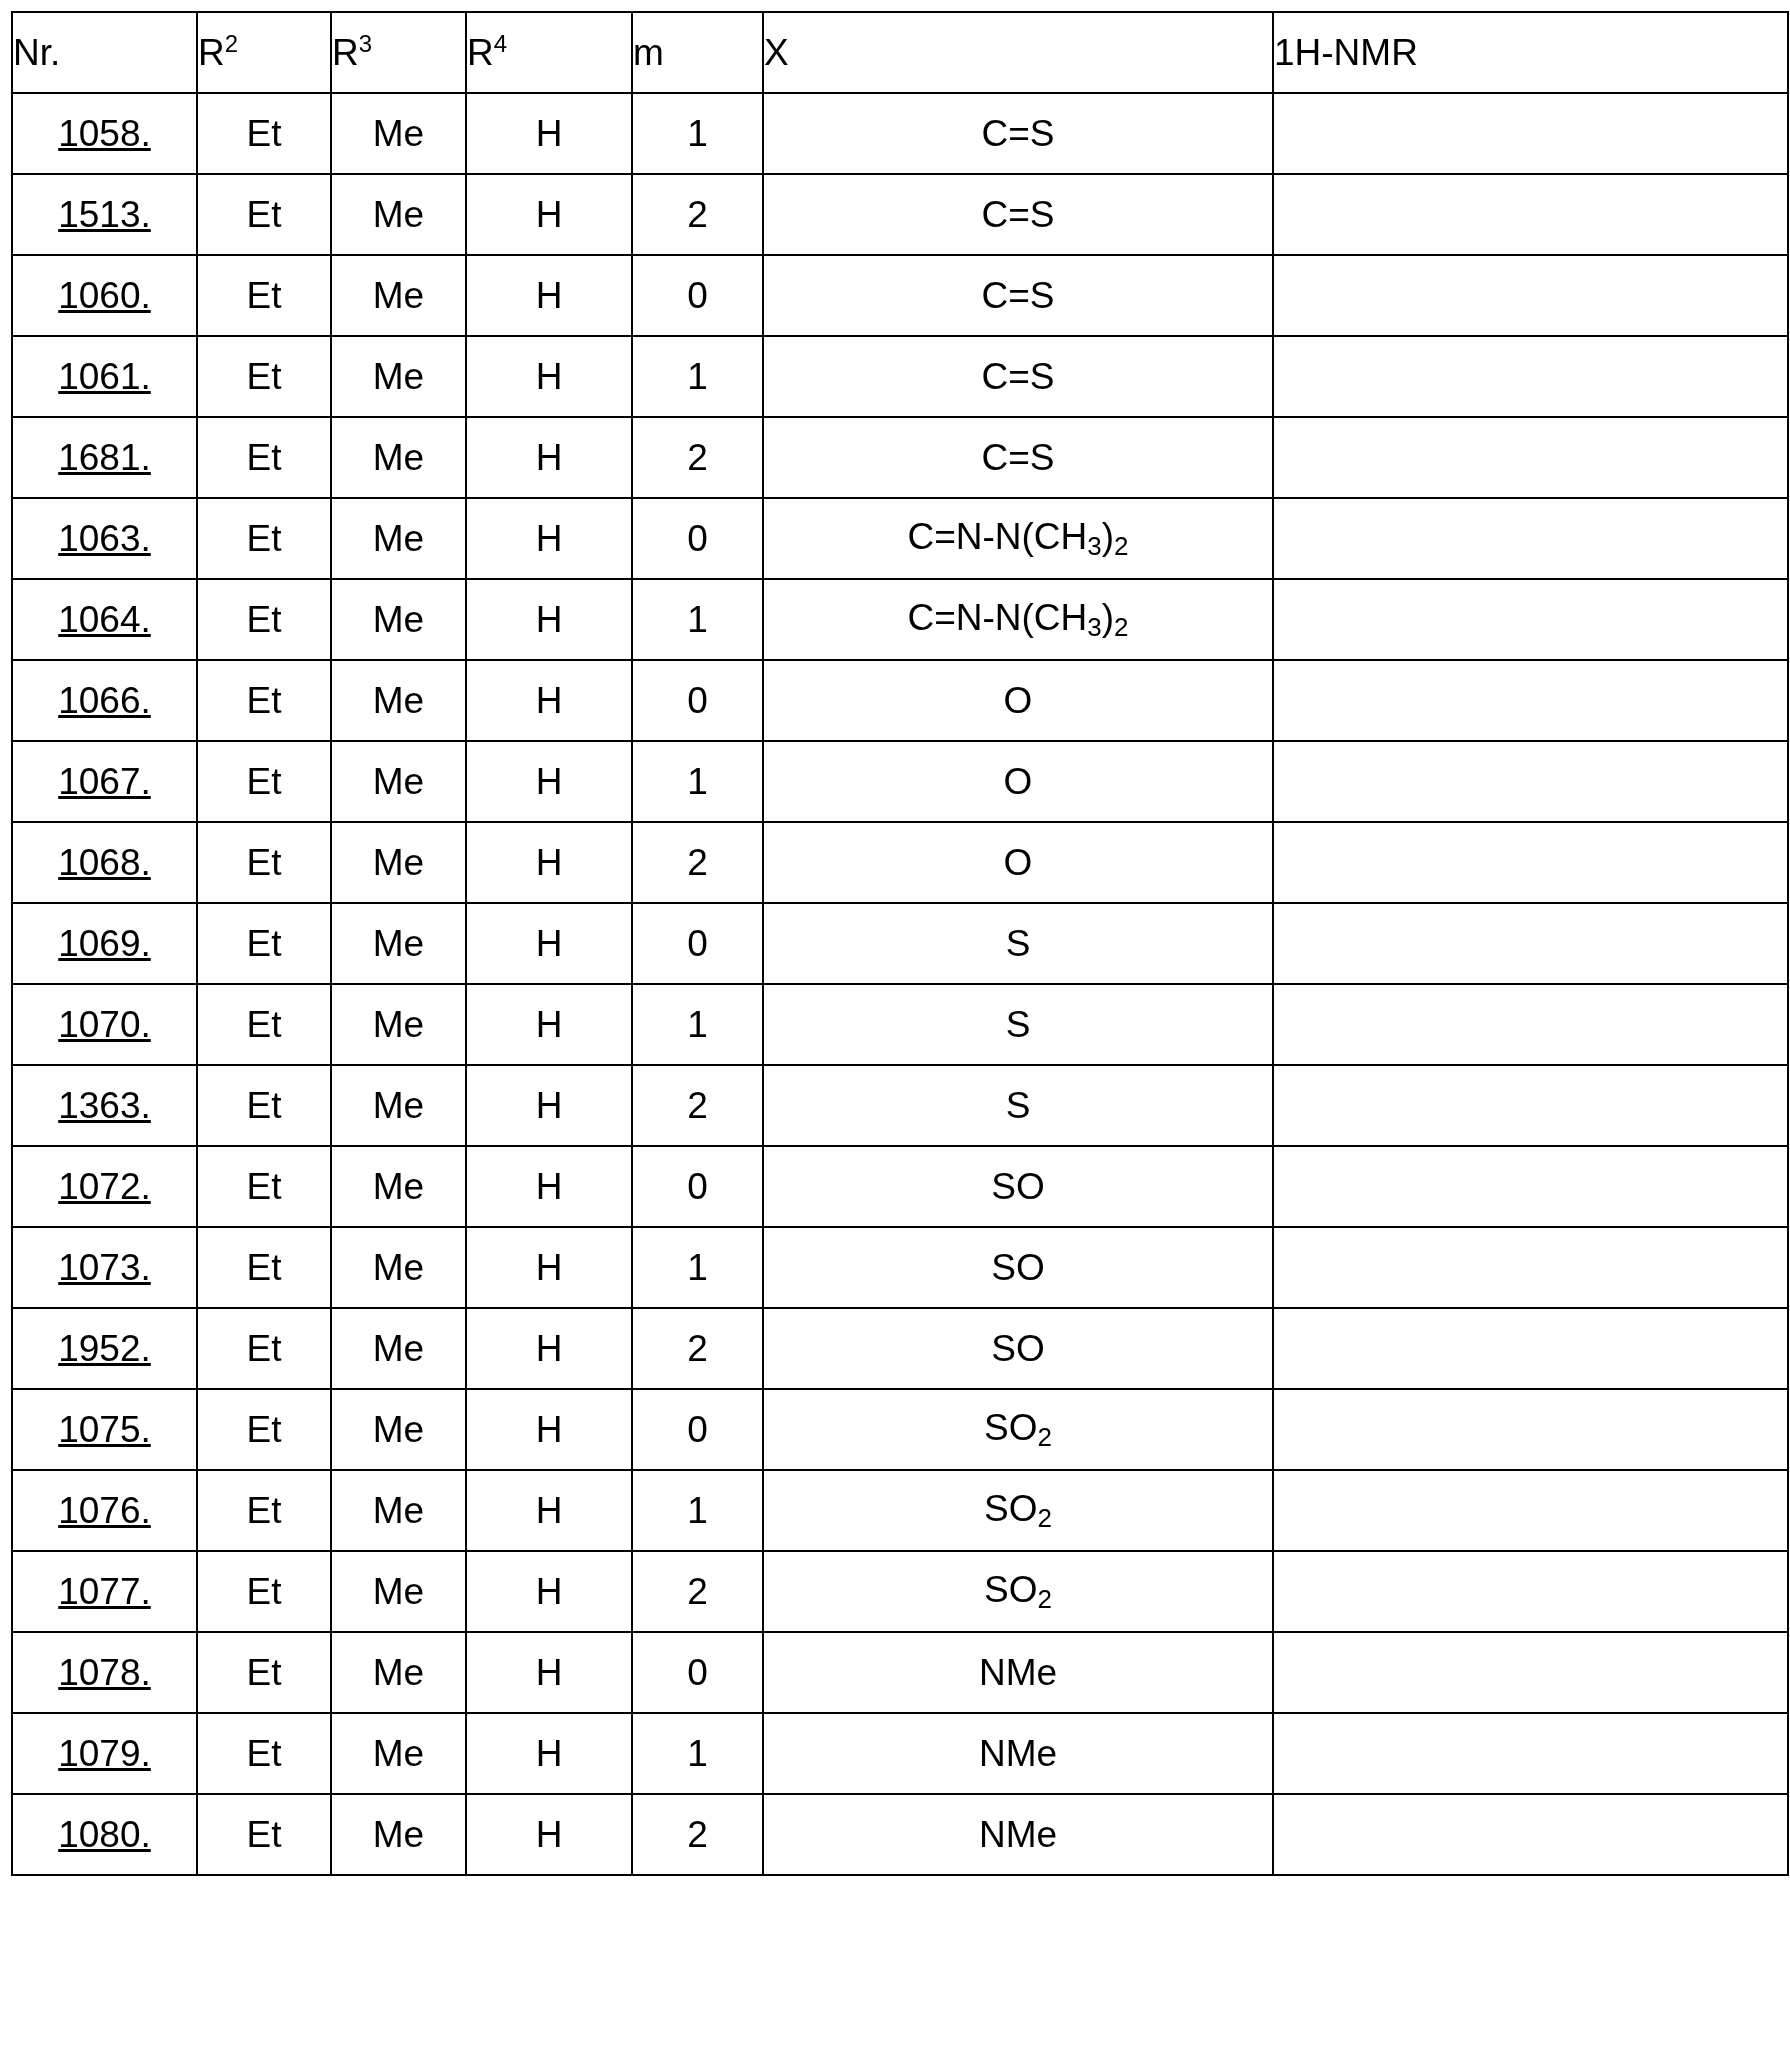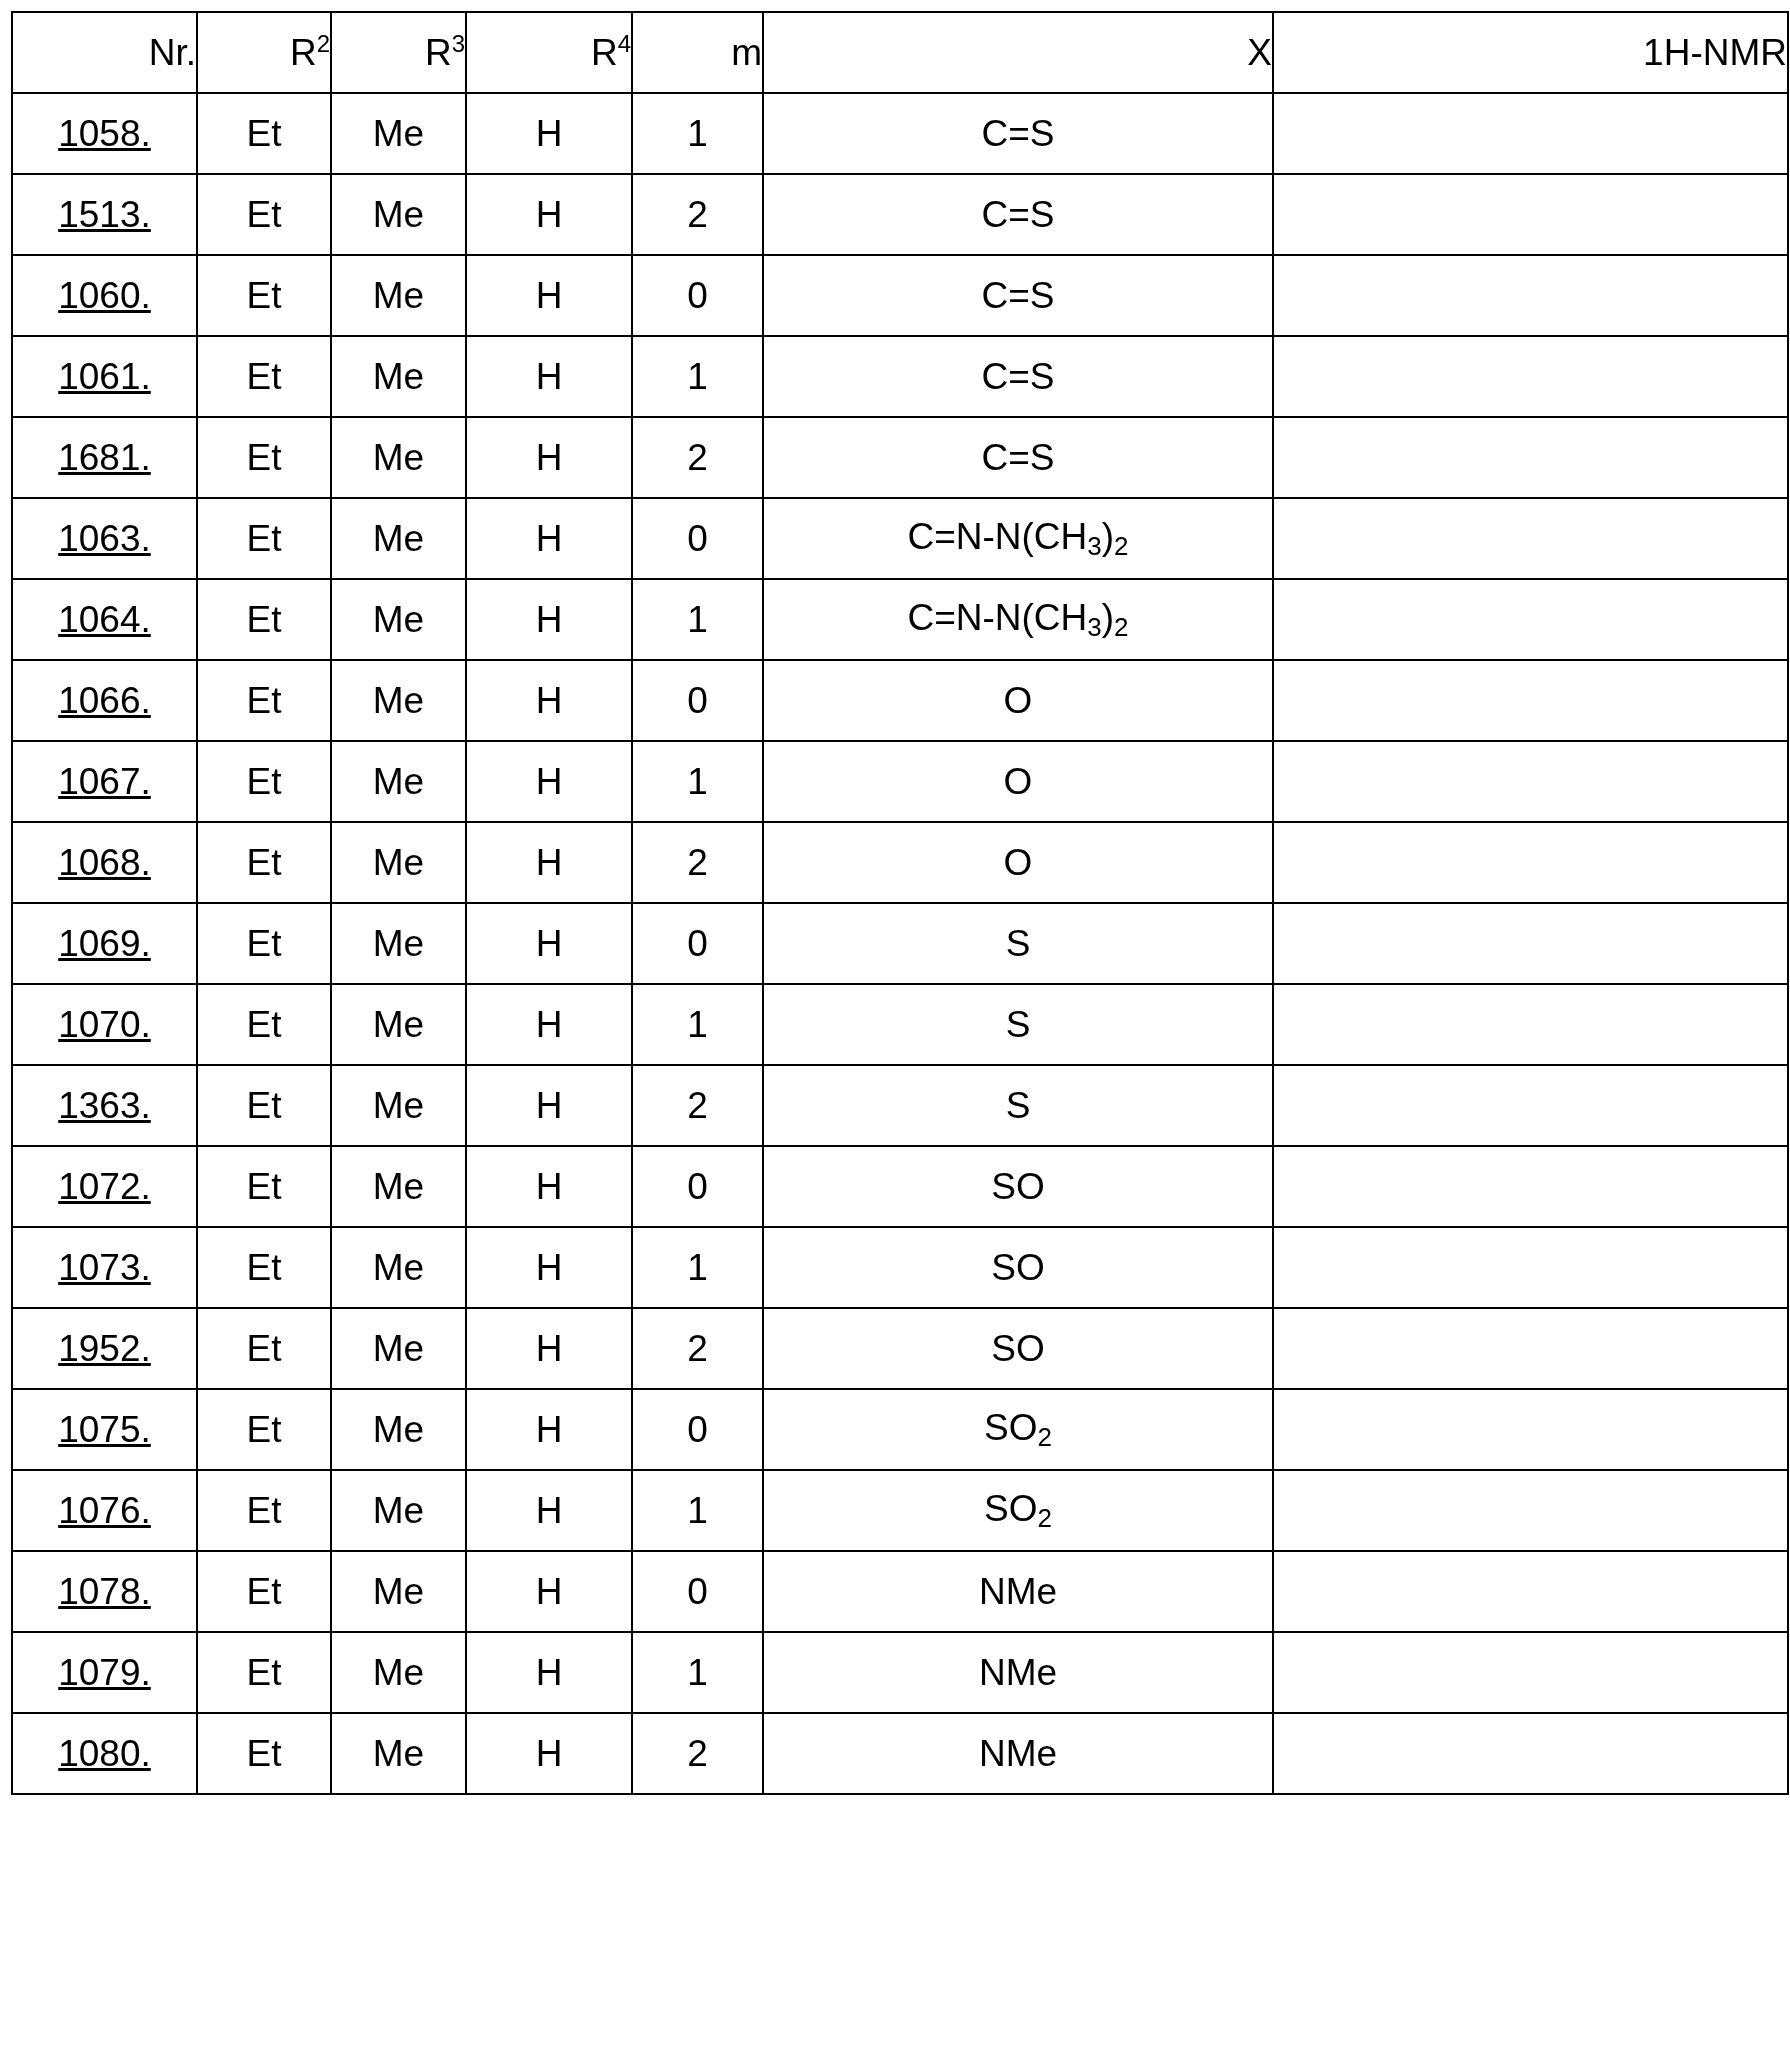--- a/index.html
+++ b/index.html
@@ -11,21 +11,21 @@
     width: 1776px;
   }
   table.data-table th, table.data-table td {
     border: 2.8px solid #000;
     font-weight: normal;
     font-size: 37px;
     padding: 0;
     overflow: hidden;
     white-space: nowrap;
   }
-  table.data-table th { height: 79px; text-align: right; vertical-align: middle; }
+  table.data-table th { height: 79px; text-align: left; vertical-align: middle; }
   table.data-table td { height: 79px; vertical-align: middle; text-align: center; }
   td.nr { text-align: right; padding-right: 1.8px; text-decoration: underline; }
   td.x-cell { vertical-align: top; padding-top: 13px; margin-top: 44px; }
   sup.s { font-size: 24px; vertical-align: 13px; line-height: 0; }
   .sub { font-size: 26px; vertical-align: -5.5px; }
 </style>
 </head>
 <body>
 
 <table class="data-table">
@@ -206,20 +206,29 @@
       <tr>
         <td class="nr">1076.</td>
         <td>Et</td>
         <td>Me</td>
         <td>H</td>
         <td>1</td>
         <td class="x-cell">SO<span class="sub">2</span></td>
         <td></td>
       </tr>
       <tr>
+        <td class="nr">1077.</td>
+        <td>Et</td>
+        <td>Me</td>
+        <td>H</td>
+        <td>2</td>
+        <td class="x-cell">SO<span class="sub">2</span></td>
+        <td></td>
+      </tr>
+      <tr>
         <td class="nr">1078.</td>
         <td>Et</td>
         <td>Me</td>
         <td>H</td>
         <td>0</td>
         <td class="x-cell">NMe</td>
         <td></td>
       </tr>
       <tr>
         <td class="nr">1079.</td>

